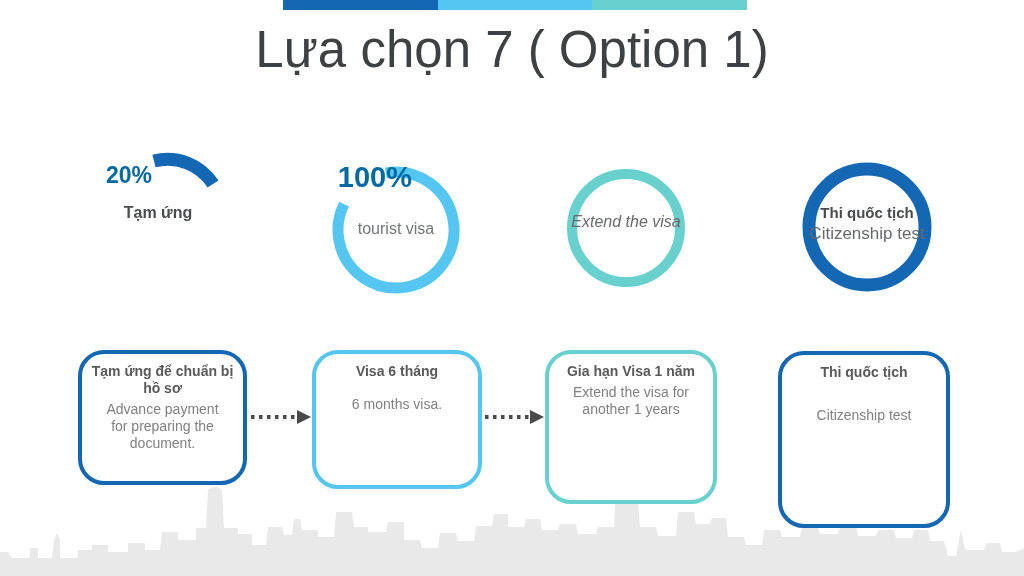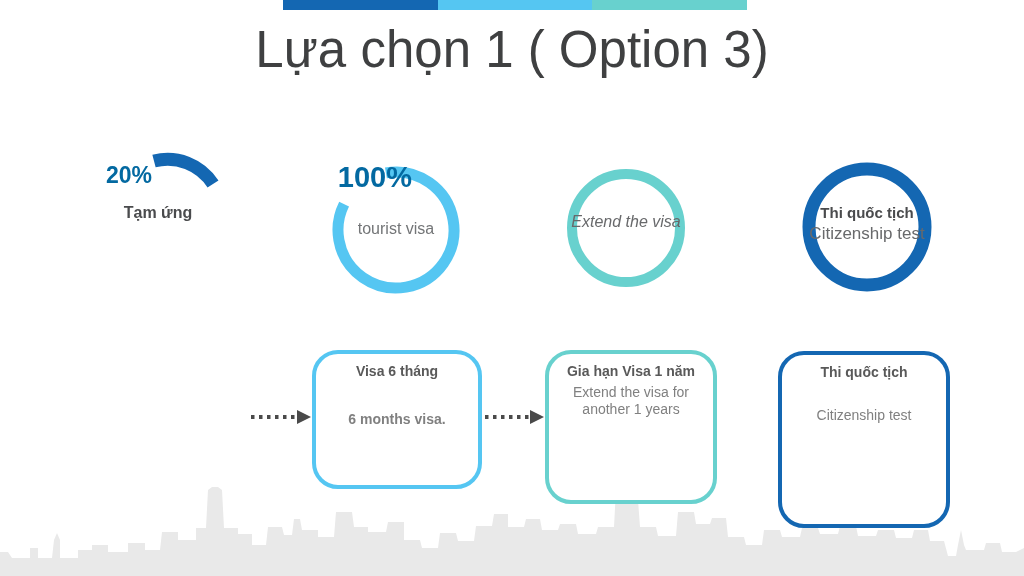--- a/index.html
+++ b/index.html
@@ -35,35 +35,35 @@
   .flow-box{
     position:absolute;background:#ffffff;border:4px solid #000;border-radius:26px;
     box-sizing:border-box;text-align:center;z-index:2;padding-top:9px;
   }
   #box-1{left:78px;top:350px;width:169px;height:135px;}
   #box-2{left:312px;top:350px;width:170px;height:139px;}
   #box-3{left:545px;top:350px;width:172px;height:154px;}
   #box-4{left:778px;top:351px;width:172px;height:177px;}
   .fb-title{font-weight:bold;font-size:14px;color:#595959;line-height:17px;max-width:142px;margin:0 auto;}
   .fb-body{font-size:14px;color:#808080;line-height:17px;max-width:118px;margin:4px auto 0;}
-  #box-2 .fb-body{margin-top:31px;font-weight:bold;}
+  #box-2 .fb-body{margin-top:16px;}
   #box-4 .fb-body{margin-top:26px;}
 </style>
 </head>
 <body>
 
 <div id="stage">
 
   <div id="accent-bar">
     <span style="background: rgb(20, 103, 178);"></span>
     <span style="background: rgb(85, 198, 242);"></span>
     <span style="background: rgb(104, 209, 206);"></span>
   </div>
 
-  <div id="slide-title">Lựa chọn 1 ( Option 3)</div>
+  <div id="slide-title">Lựa chọn 7 ( Option 1)</div>
 
   <svg id="gfx" width="1024" height="576" viewBox="0 0 1024 576">
 
     <path d="M0,576 L0,552 L8,552 L12,558 L30,558 L30,548 L38,548 L38,558 L52,558
              L54,540 L57,533 L60,540 L60,558 L78,558 L78,550 L92,550 L92,545 L108,545
              L108,552 L128,552 L128,543 L145,543 L145,550 L160,550
              L162,532 L178,532 L178,540 L196,540 L196,528 L206,528
              L208,490 L212,487 L218,487 L222,490 L224,528 L238,528 L238,534 L252,534 L252,545 L266,545
              L268,527 L282,527 L284,535 L292,535 L294,519 L300,519 L302,530 L318,530 L318,537 L334,537
              L336,512 L352,512 L354,527 L368,527 L368,532 L386,532 L388,522 L404,522 L404,540 L420,540
@@ -108,20 +108,24 @@
     <div class="l2">tourist visa</div>
   </div>
 
   <div class="step-label" id="step3-label">Extend the visa</div>
 
   <div class="step-label" id="step4-label">
     <div class="l1">Thi quốc tịch</div>
     <div class="l2">Citizenship test</div>
   </div>
 
+  <div class="flow-box" id="box-1" style="border-color: rgb(20, 103, 178);">
+    <div class="fb-title">Tạm ứng để chuẩn bị hồ sơ</div>
+    <div class="fb-body">Advance payment for preparing the document.</div>
+  </div>
 
   <div class="flow-box" id="box-2" style="border-color: rgb(85, 198, 242);">
     <div class="fb-title">Visa 6 tháng</div>
     <div class="fb-body">6 months visa.</div>
   </div>
 
   <div class="flow-box" id="box-3" style="border-color: rgb(104, 209, 206);">
     <div class="fb-title">Gia hạn Visa 1 năm</div>
     <div class="fb-body">Extend the visa for another 1 years</div>
   </div>

